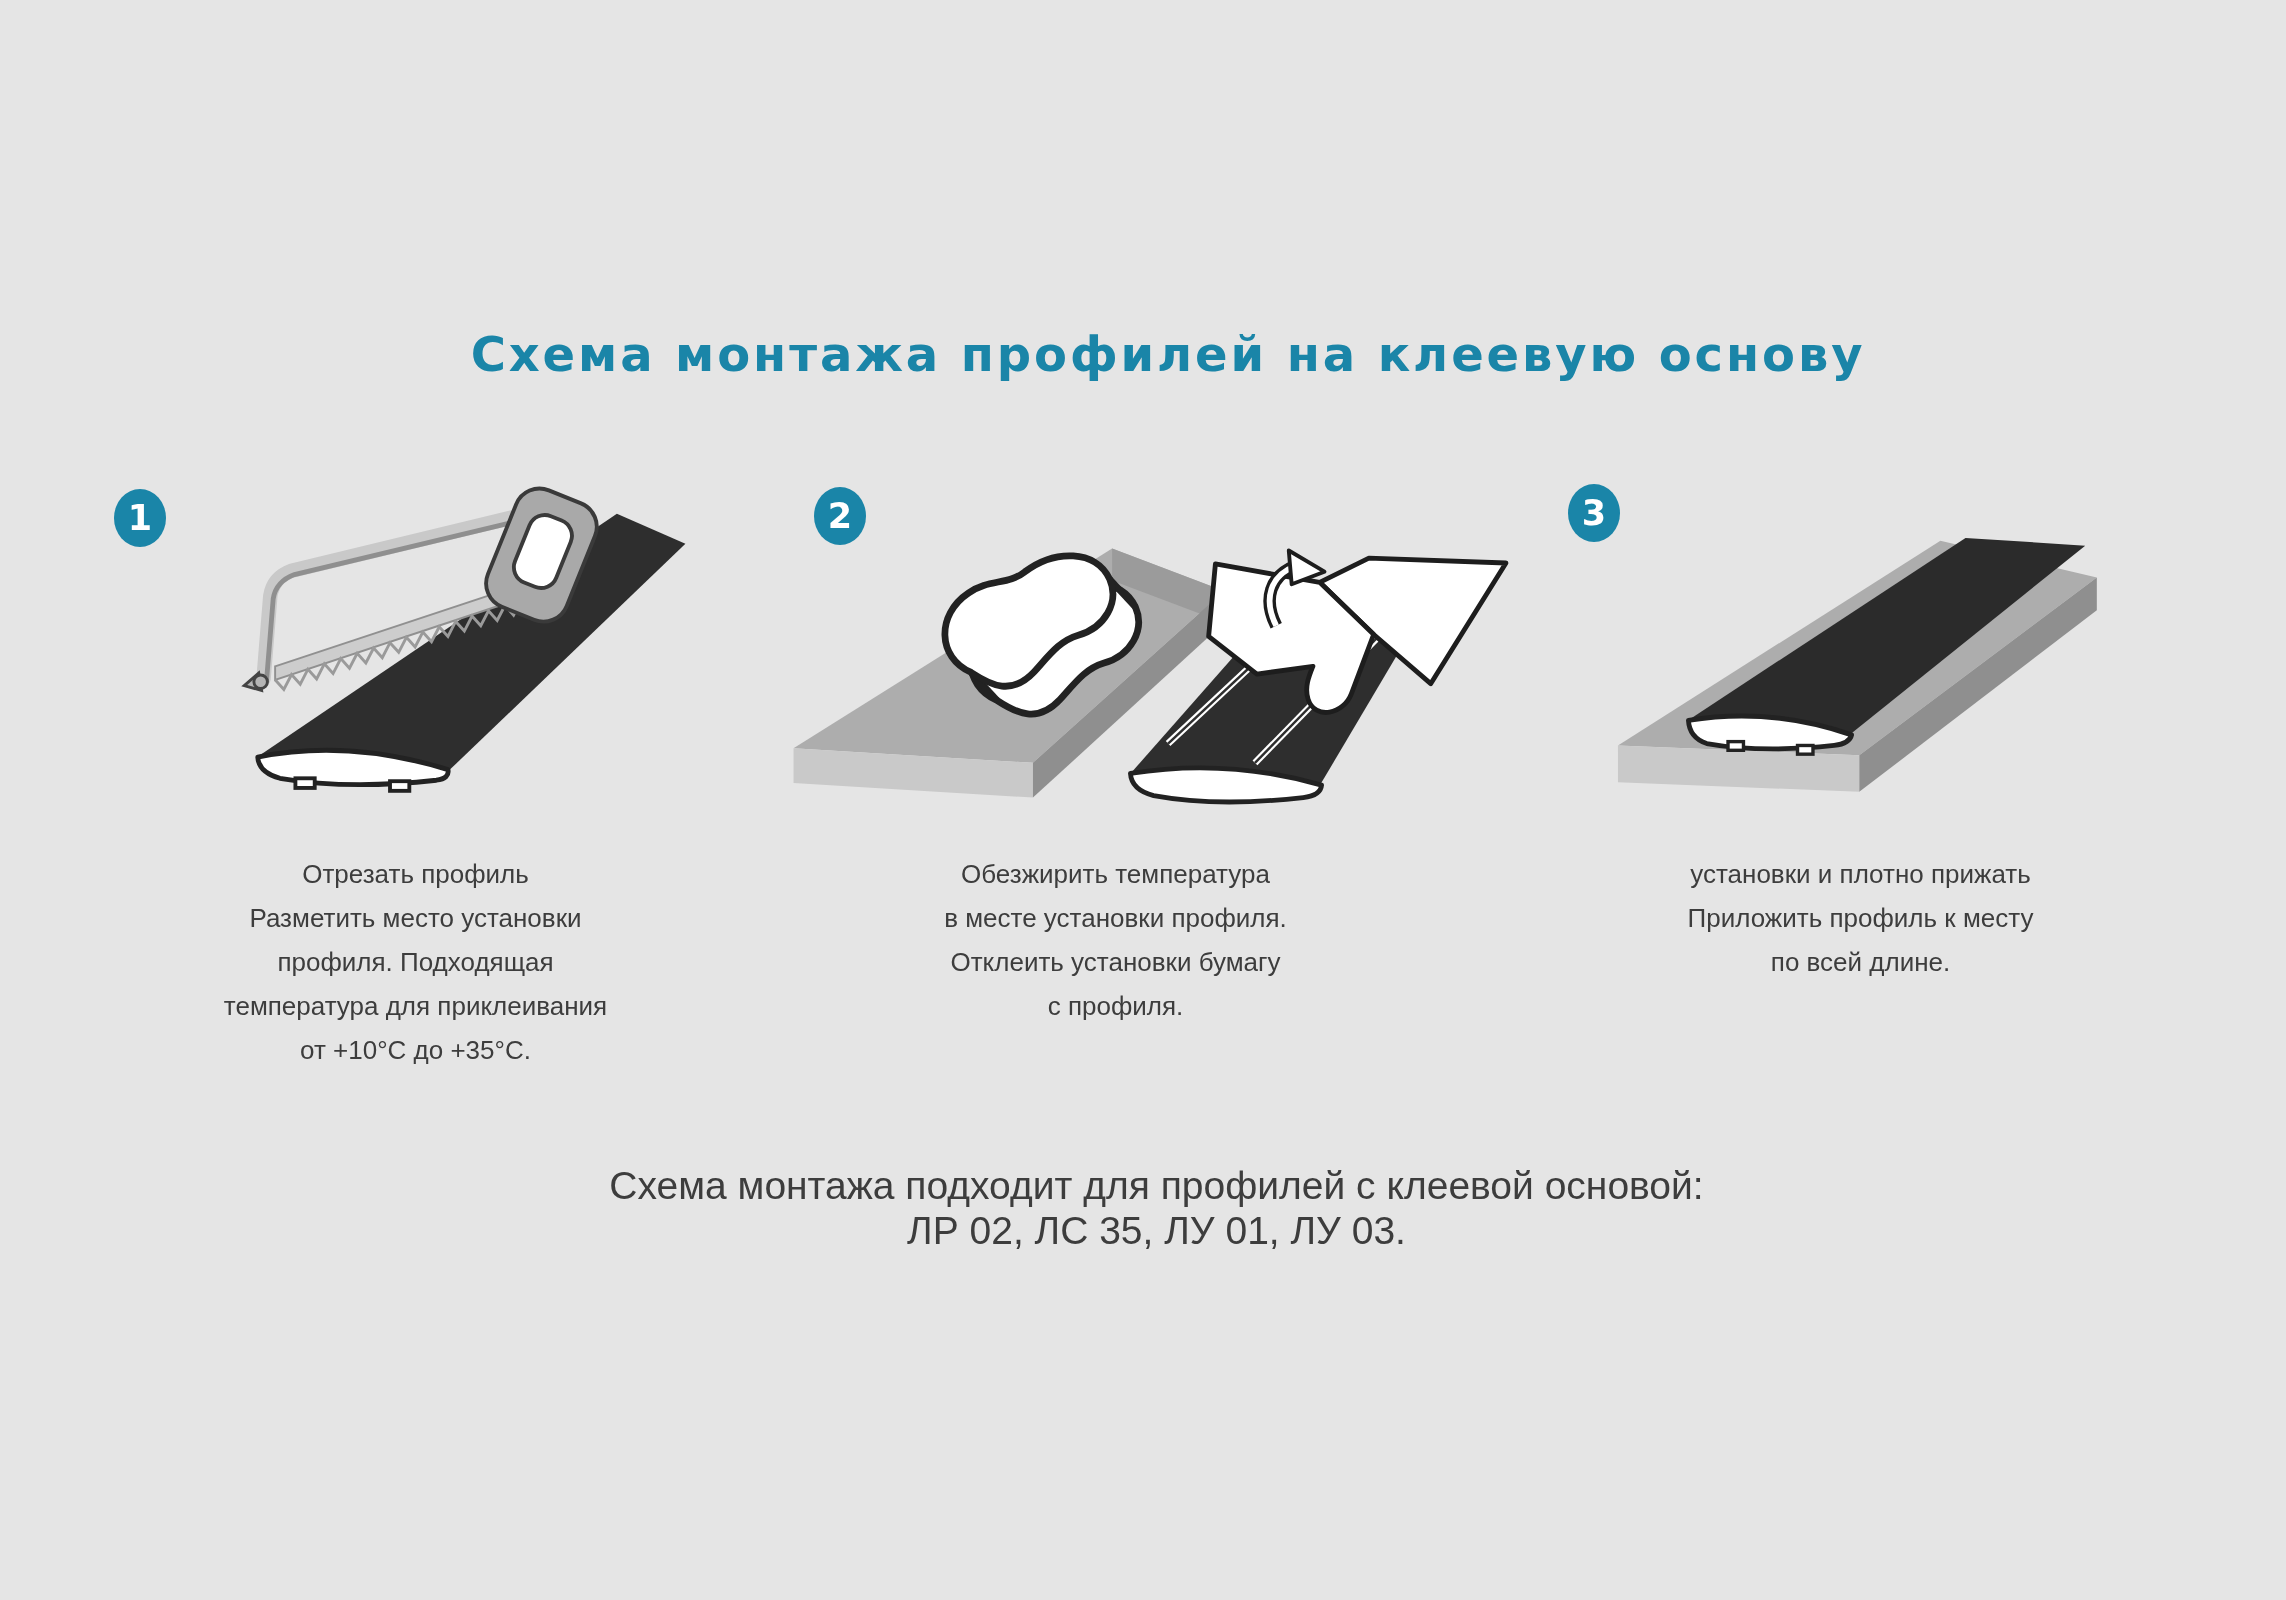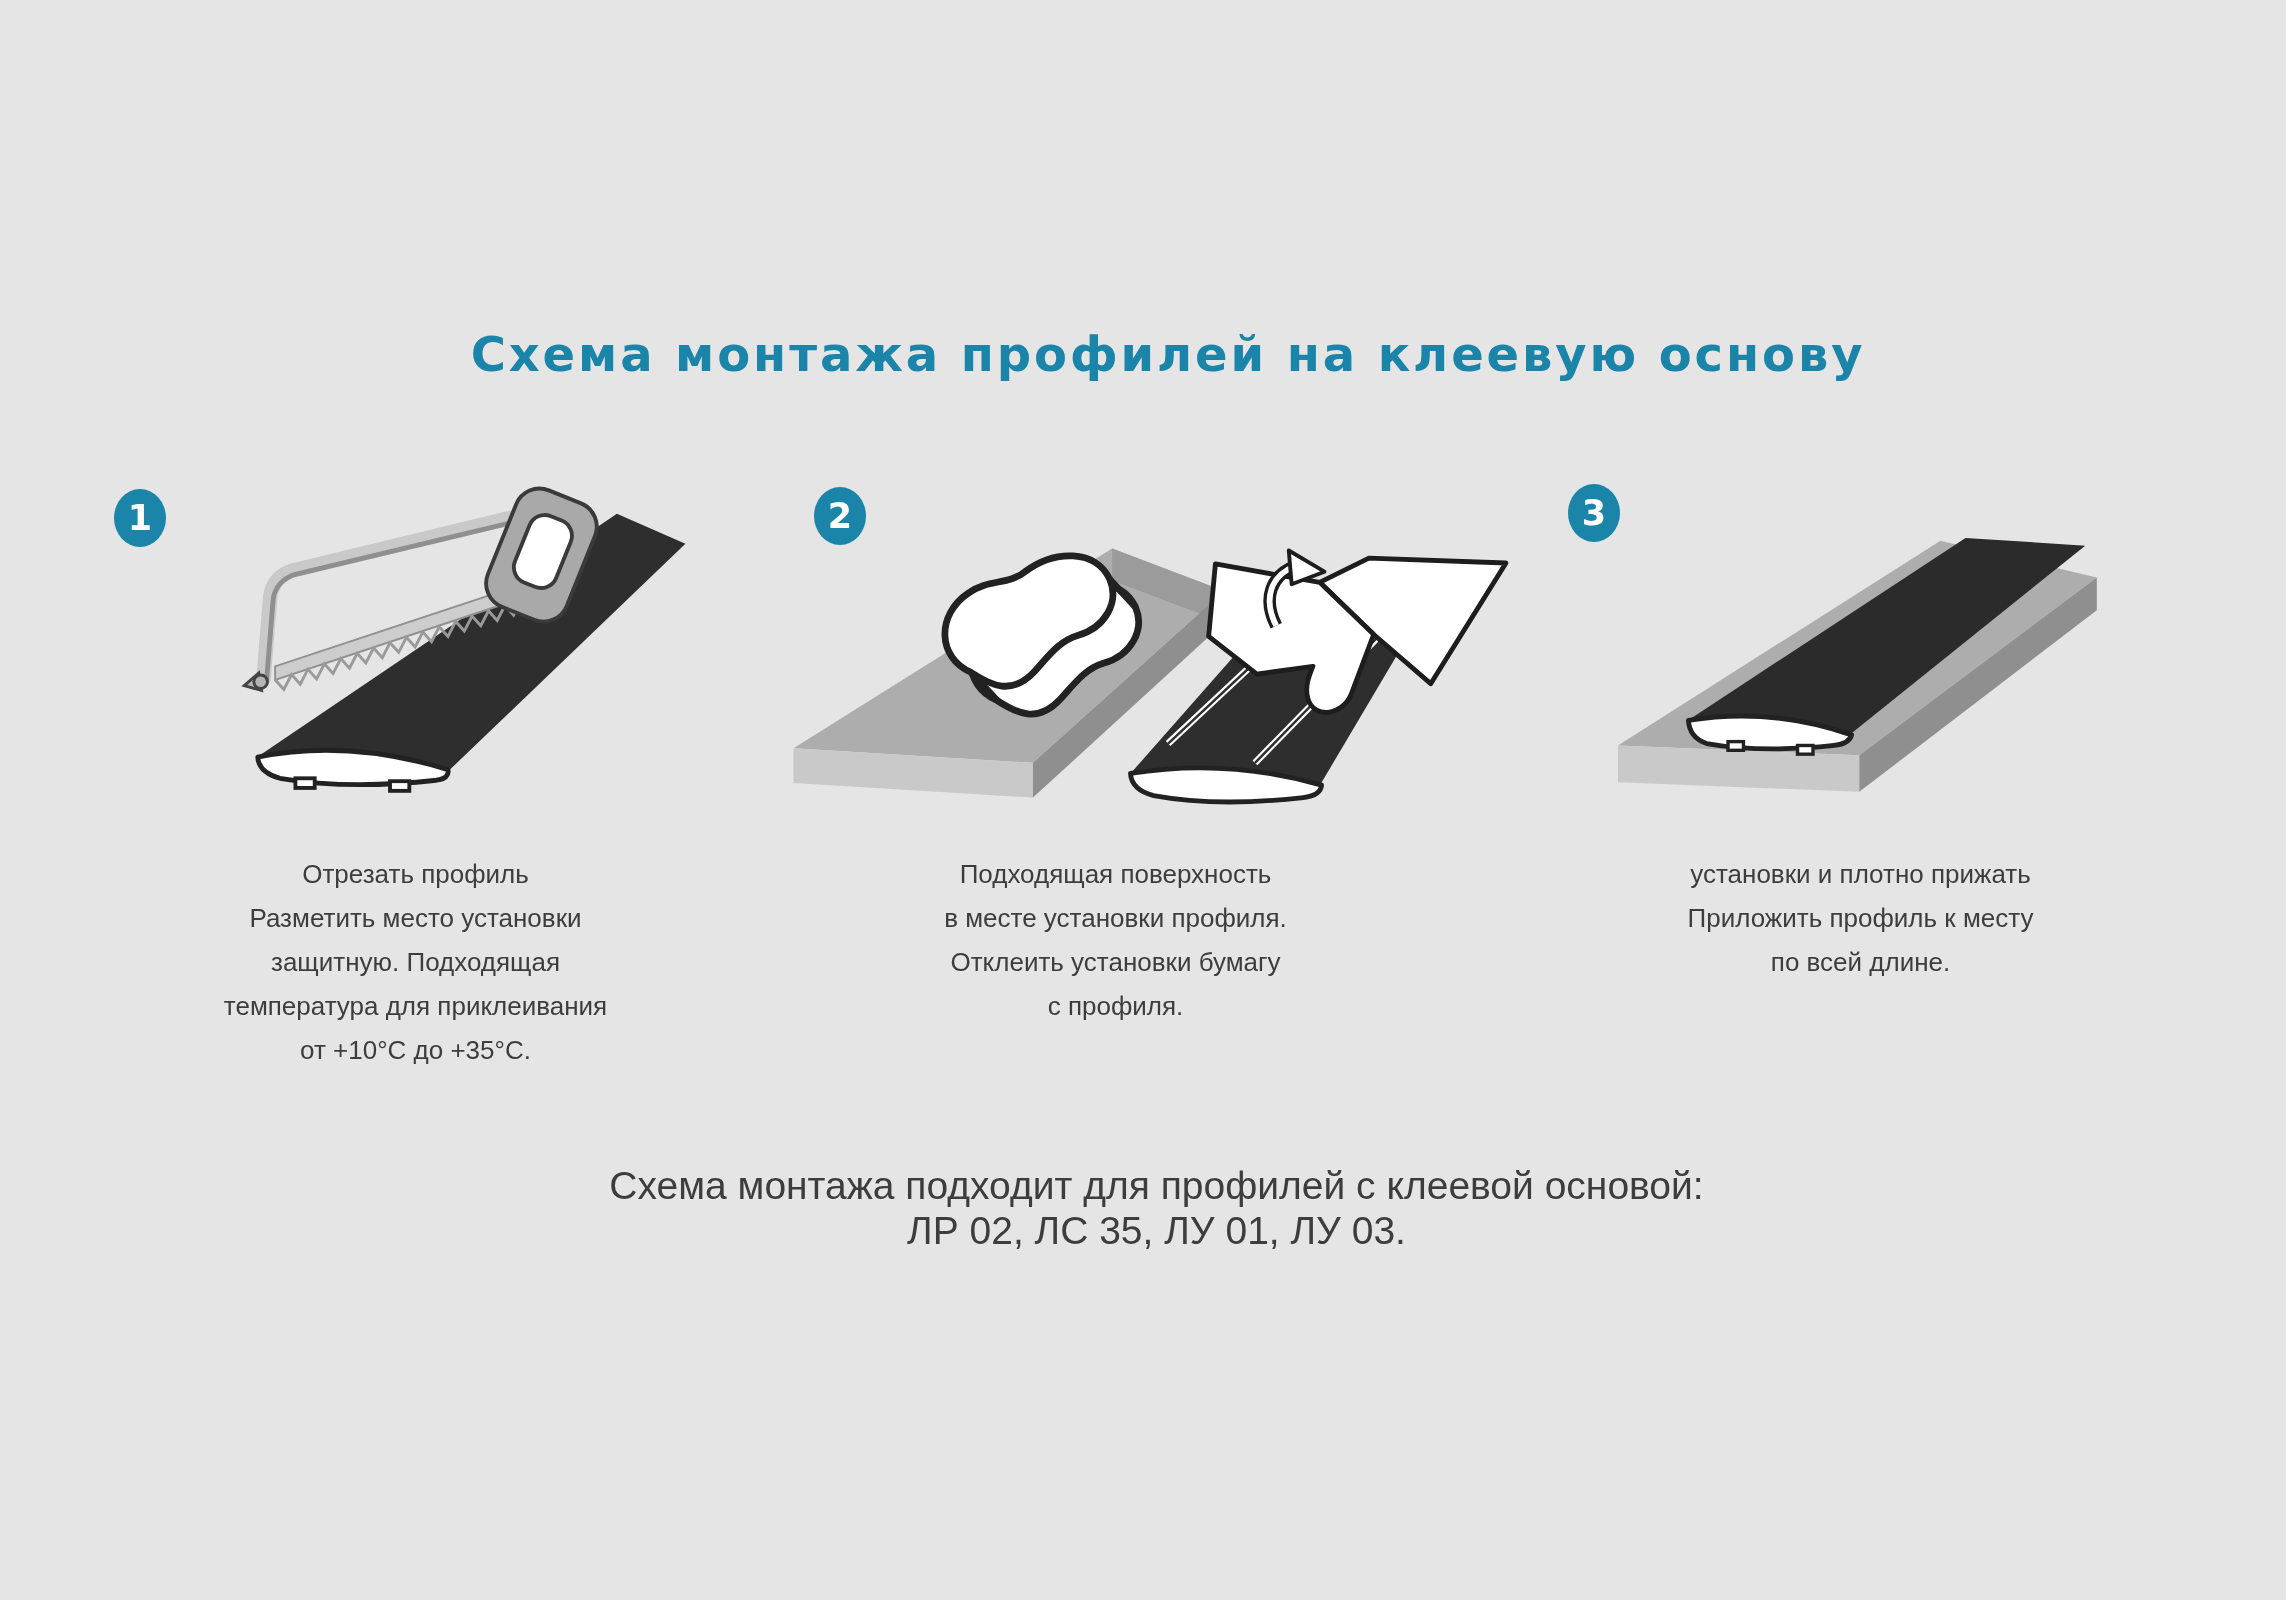--- a/index.html
+++ b/index.html
@@ -124,26 +124,26 @@
   <div class="badge badge2">
       <span>2</span>
     </div>
   <div class="badge badge3">
       <span>3</span>
     </div>
 
   <div class="caption cap1">
     <span>Отрезать профиль</span>
     <span>Разметить место установки</span>
-    <span>защитную. Подходящая</span>
+    <span>профиля. Подходящая</span>
     <span>температура для приклеивания</span>
     <span>от +10°С до +35°С.</span>
   </div>
   <div class="caption cap2">
-    <span>Подходящая поверхность</span>
+    <span>Обезжирить температура</span>
     <span>в месте установки профиля.</span>
     <span>Отклеить установки бумагу</span>
     <span>с профиля.</span>
   </div>
   <div class="caption cap3">
     <span>установки и плотно прижать</span>
     <span>Приложить профиль к месту</span>
     <span>по всей длине.</span>
   </div>
 

